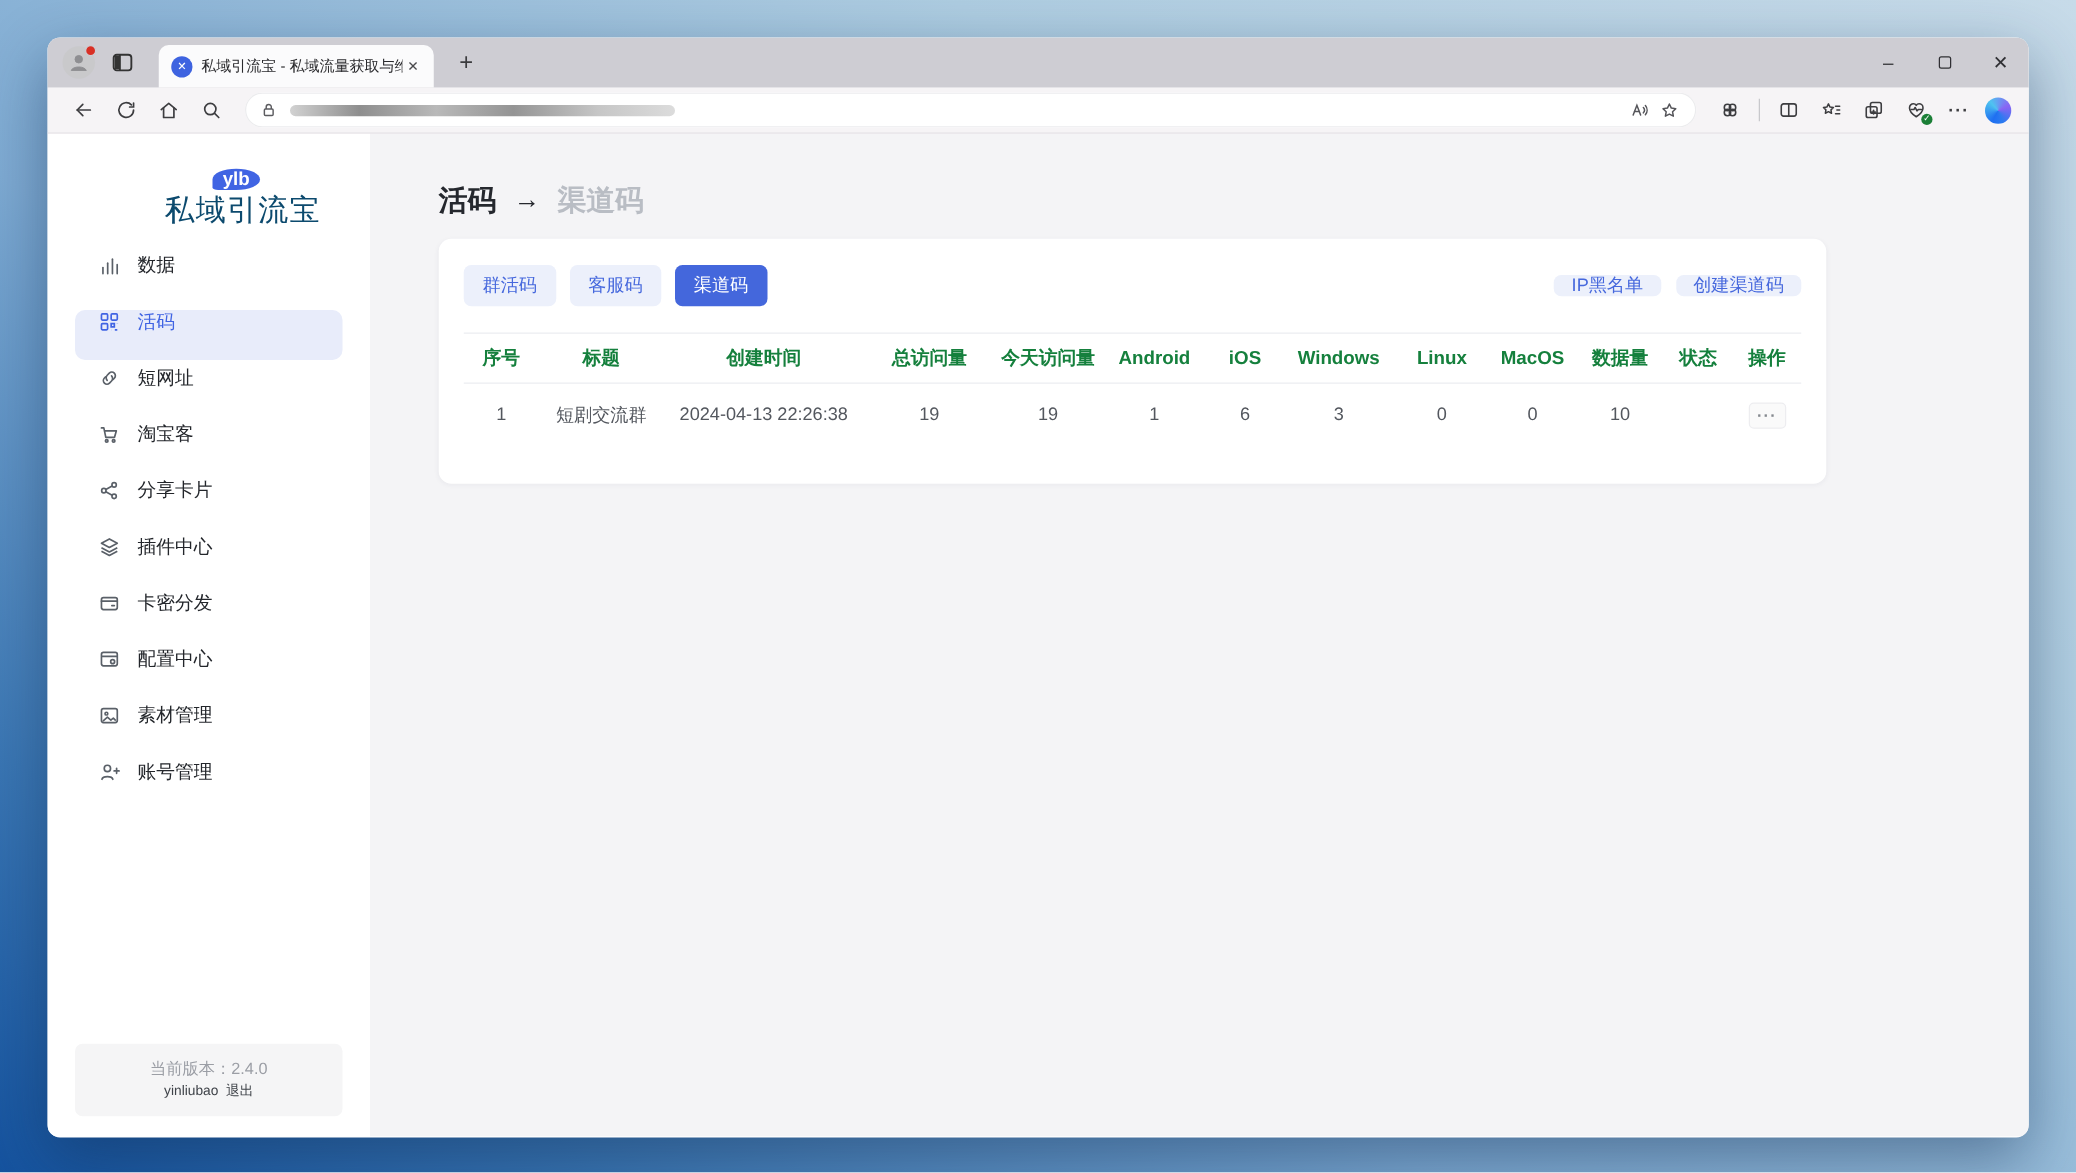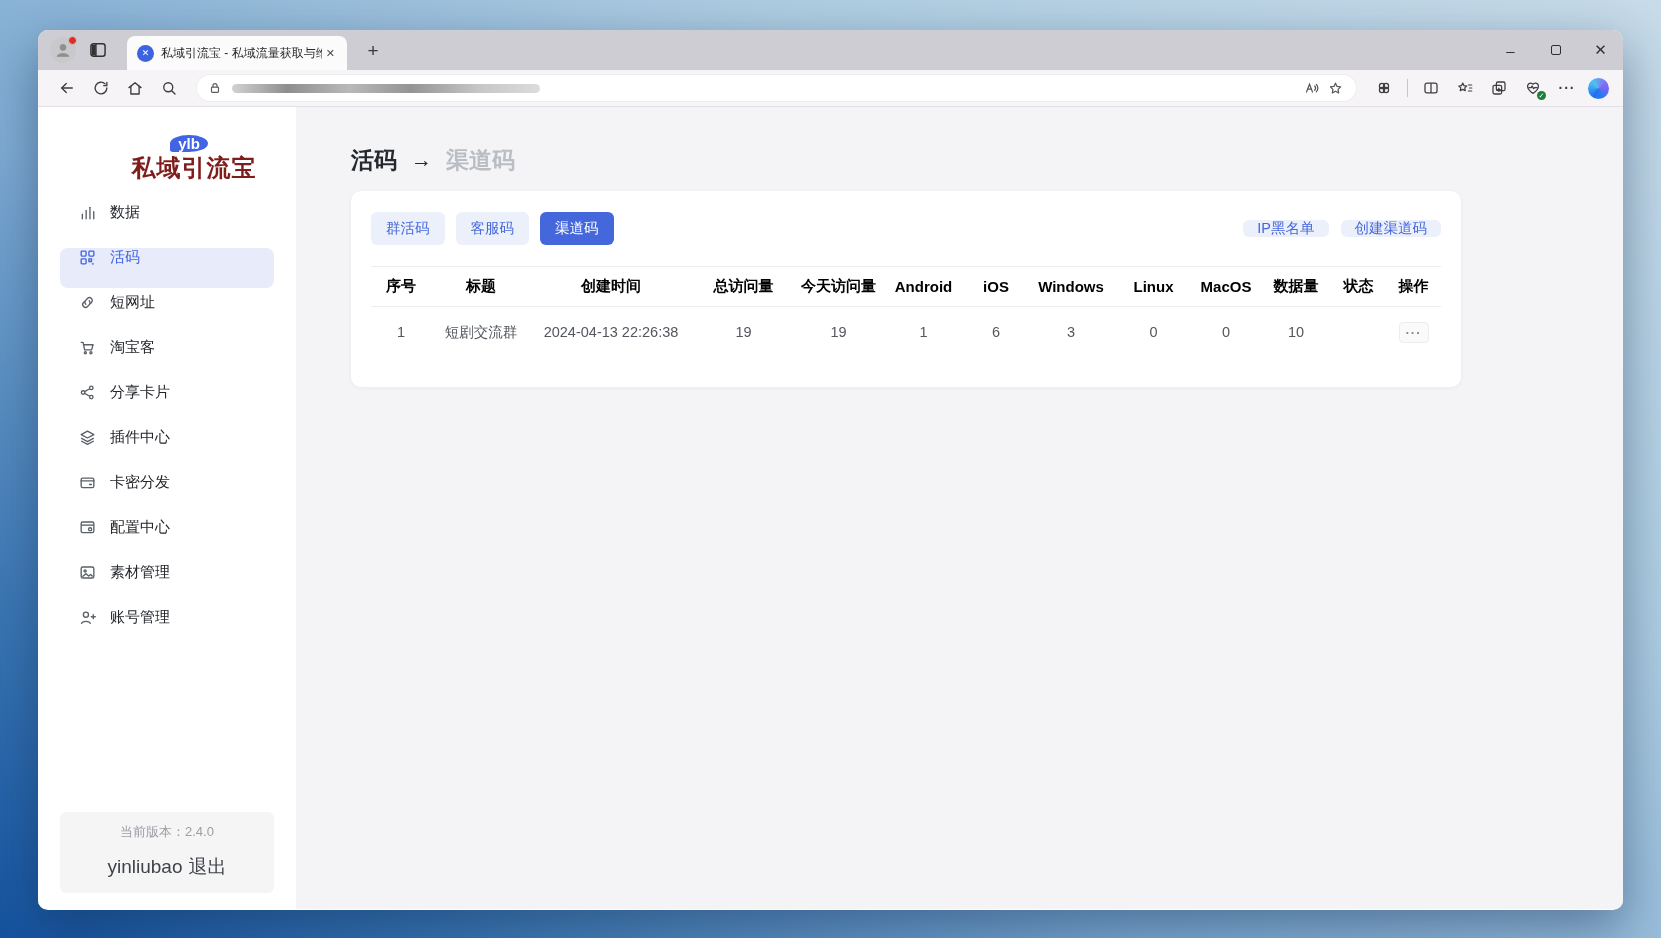--- a/index.html
+++ b/index.html
@@ -50,31 +50,31 @@
     background:#1b7f37; color:#fff; font-size:7px; line-height:9px; text-align:center; }
   .copilot { width:21px; height:21px; border-radius:50%; flex:0 0 auto;
     background:conic-gradient(from 210deg,#1f6ff1,#4fc3f0 30%,#8a64f4 60%,#2b7af0 85%,#1f6ff1); }
 
   
   .content { display:flex; height:802px; }
   .sidebar { width:258px; background:#fff; position:relative; padding-top:28px; flex:0 0 auto; }
   .logo { display:flex; align-items:center; margin-left:44px; height:42px;flex-direction:column; }
   .logo-badge { width:38px; height:36px; background:#4064e3; border-radius:50% 50% 50% 12%;
     color:#fff; font-size:15px; font-weight:bold; display:flex; align-items:center; justify-content:center; }
-  .logo-title { font-size:24px; font-weight:bold; color:#7f1d1d; margin-left:10px; letter-spacing:1px; }
+  .logo-title { font-size:24px; font-weight:normal; color:#0c4a6e; margin-left:10px; letter-spacing:1px; }
   .nav { margin-top:26px; padding:0 22px; }
   .nav-item { height:40px; margin-bottom:5px; border-radius:8px; display:flex; 
     padding:0 18px; color:#23262b; font-size:15px; }
   .nav-item svg { width:19px; height:19px; color:#5a6068; margin-right:13px; flex:0 0 auto; }
   .nav-item.active { background:#e8ecfa; color:#4064e3; }
   .nav-item.active svg { color:#4064e3; }
   .side-footer { position:absolute; left:22px; right:22px; bottom:16px; background:#f5f5f6;
     border-radius:6px; text-align:center; padding:11px 0 13px; }
   .version-line { font-size:13px; color:#9b9ea5; }
-  .account-line { font-size:19px; color:#3f4349; margin-top:13px; }
+  .account-line { font-size:11px; color:#3f4349; margin-top:1px; }
   .logout-link { color:#3f4349; margin-left:6px; }
 
   .main { flex:1; background:#f4f4f6; padding:38px 0 0 55px; }
   .breadcrumb { display:flex; align-items:center; gap:14px; height:30px; }
   .bc-parent { font-size:23px; font-weight:600; color:#25282e; }
   .bc-arrow { font-size:21px; color:#25282e; }
   .bc-current { font-size:23px; font-weight:600; color:#b9bdc4; }
 
   .card { width:1110px; margin-top:16px; background:#fff; border-radius:10px;
     box-shadow:0 1px 4px rgba(30,40,70,.05); padding:21px 20px 30px 20px; }
@@ -82,21 +82,21 @@
   .pill { height:33px; border-radius:6px; padding:0 15px; font-size:14.5px; display:flex;
     align-items:center; margin-right:11px; background:#ecf0fb; color:#4668dd; }
   .pill.active { background:#4467dc; color:#fff; }
   .card-top-spacer { flex:1; }
   .action-btn { height:17px; border-radius:6px; padding:0 14px; font-size:14.5px; display:flex;
     align-items:center; background:#ecf0fb; color:#4668dd; margin-left:12px; }
 
   .table { margin-top:21px; }
   .thead { display:flex; align-items:center; height:41px; border-top:1px solid #ebedf1;
     border-bottom:1px solid #ebedf1; }
-  .th { font-size:15px; font-weight:bold; color:#000000; text-align:center; }
+  .th { font-size:15px; font-weight:bold; color:#15803d; text-align:center; }
   .trow { display:flex; align-items:center; height:50px; }
   .td { font-size:14.5px; color:#53575e; text-align:center; }
   .c0{width:60px}.c1{width:100px}.c2{width:160px}.c3{width:105px}.c4{width:85px}.c5{width:85px}
   .c6{width:60px}.c7{width:90px}.c8{width:75px}.c9{width:70px}.c10{width:70px}.c11{width:55px}.c12{width:55px}
   .toggle { width:34px; height:18px; border-radius:9px; background:#3f66e0; margin:0 auto; position:relative; }
   .toggle-knob { position:absolute; right:2px; top:2px; width:14px; height:14px; border-radius:50%; background:#fff; }
   .row-action { font-size:13px; font-weight:bold; letter-spacing:1px; color:#85898f;
     background:#fafafa; border:1px solid #ededf0; border-radius:4px; padding:2px 6px; display:inline-block; }
 </style>
 </head>

